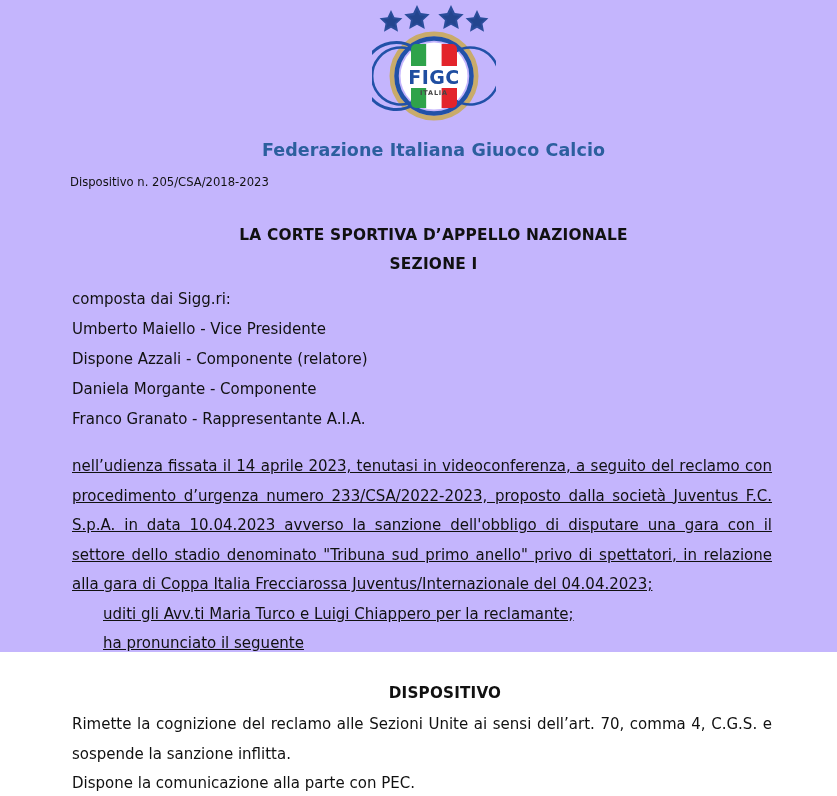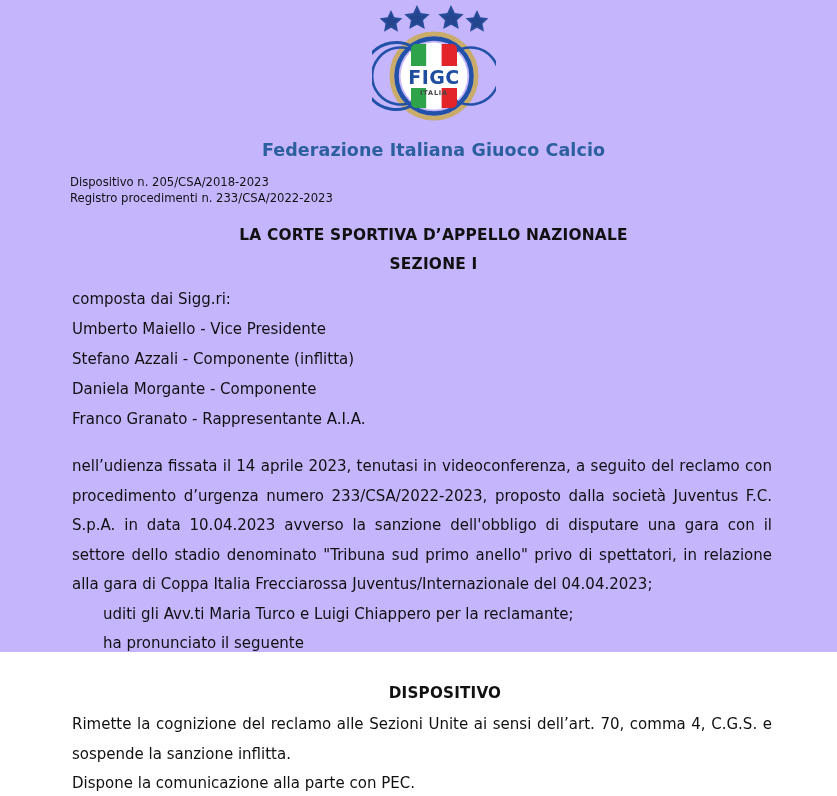--- a/index.html
+++ b/index.html
@@ -103,20 +103,21 @@
   
   .body-text {
     position: absolute;
     left: 72px;
     top: 452px;
     width: 700px;
     font-size: 15px;
     line-height: 29.5px;
     text-align: justify;
     color: #111111;
+    text-decoration: underline;
   }
   .body-text p {
     margin: 0;
     text-align: justify;
   }
   .body-text p.nojustify {
     text-align: left;
     margin-left: 31px;
   }
 
@@ -200,30 +201,29 @@
 
         <text x="62" y="91" text-anchor="middle" font-family="DejaVu Sans, Liberation Sans, sans-serif" font-size="6.5" font-weight="bold" fill="#444444" letter-spacing="0.8">ITALIA</text>
       </svg>
     </div>
   </div>
 
   <div class="fed-title">Federazione Italiana Giuoco Calcio</div>
 
   <div class="refs">
     <div>Dispositivo n. 205/CSA/2018-2023</div>
-    <div>Registro procedimenti n. 233/CSA/2022-2023</div>
   </div>
 
   <div class="court-title">LA CORTE SPORTIVA D’APPELLO NAZIONALE</div>
   <div class="court-section">SEZIONE I</div>
 
   <div class="members">
     <div>composta dai Sigg.ri:</div>
     <div>Umberto Maiello - Vice Presidente</div>
-    <div>Stefano Azzali - Componente (inflitta)</div>
+    <div>Dispone Azzali - Componente (relatore)</div>
     <div>Daniela Morgante - Componente</div>
     <div>Franco Granato - Rappresentante A.I.A.</div>
   </div>
 
   <div class="body-text">
     <p>nell’udienza fissata il 14 aprile 2023, tenutasi in videoconferenza, a seguito del reclamo con procedimento d’urgenza numero 233/CSA/2022-2023, proposto dalla società Juventus F.C. S.p.A. in data 10.04.2023 avverso la sanzione dell'obbligo di disputare una gara con il settore dello stadio denominato "Tribuna sud primo anello" privo di spettatori, in relazione alla gara di Coppa Italia Frecciarossa Juventus/Internazionale del 04.04.2023;</p>
     <p class="nojustify">uditi gli Avv.ti Maria Turco e Luigi Chiappero per la reclamante;</p>
     <p class="nojustify">ha pronunciato il seguente</p>
   </div>
 

